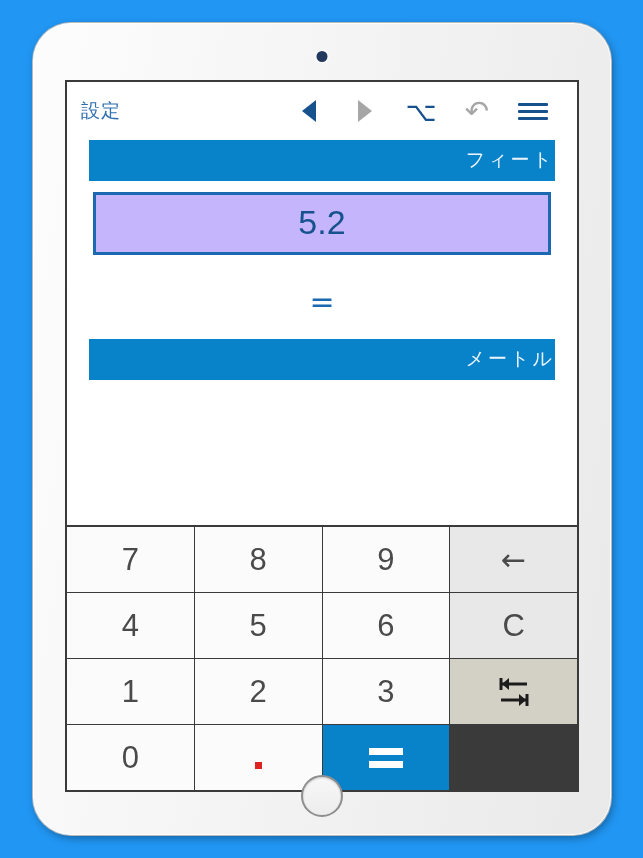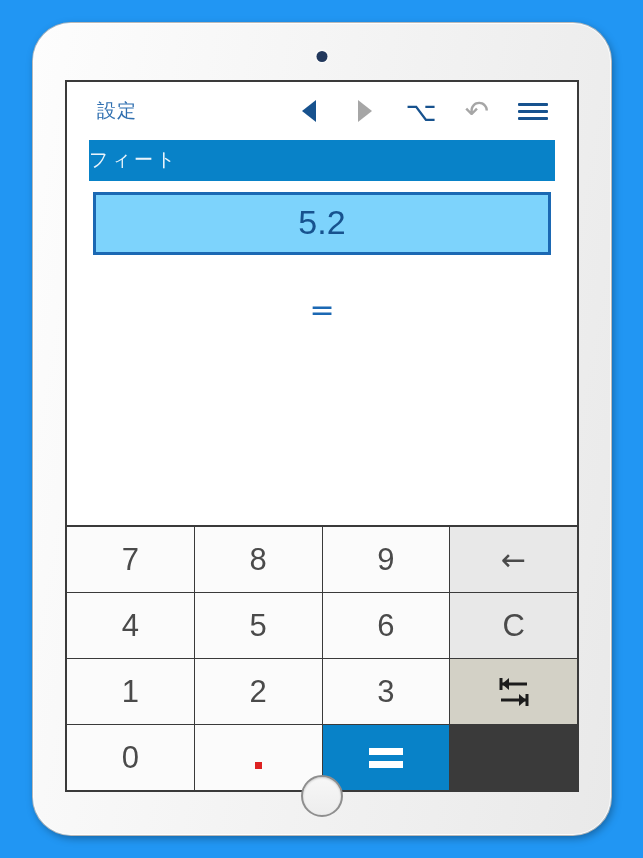--- a/index.html
+++ b/index.html
@@ -78,21 +78,20 @@
   }
 
   
   #toolbar {
     height: 58px;
     flex: 0 0 58px;
     display: flex;
     align-items: center;
     padding: 0 16px 0 14px;
     background: #ffffff;
-    margin-left: 16px;
   }
   #settings-link {
     color: #2f6fb0;
     font-size: 19px;
     letter-spacing: 1px;
     white-space: nowrap;
   }
   #toolbar-spacer { flex: 1 1 auto; }
 
   .tb-icon {
@@ -140,29 +139,29 @@
   
   #converter {
     flex: 0 0 auto;
     padding: 0 22px;
     background: #fff;
   }
 
   .unit-bar {
     background: #0882c8;
     color: #eaf4fb;
-    text-align: left;
+    text-align: right;
     font-size: 19px;
     letter-spacing: 3px;
     padding: 7px 0 8px;
   }
 
   .value-box {
-    margin: 11px 4px 16px;
-    background: #7dd3fc;
+    margin: 11px 4px 8px;
+    background: #c4b5fd;
     text-align: center;
     color: #17528e;
     font-size: 34px;
     line-height: 1;
     padding: 10px 16px 13px;
   }
   .value-box.active   { border: 3px solid #1b68b3; }
   .value-box.inactive { border: 1px solid #91bede; }
 
   #equals-row {
@@ -269,20 +268,21 @@
       </div>
 
       <div id="converter">
 
         <div class="unit-bar">フィート</div>
 
         <div class="value-box active">5.2</div>
 
         <div id="equals-row">=</div>
 
+        <div class="unit-bar">メートル</div>
 
 
       </div>
 
       <div id="converter-gap"></div>
 
       <div id="keypad">
 
         <div class="key">7</div>
         <div class="key">8</div>

